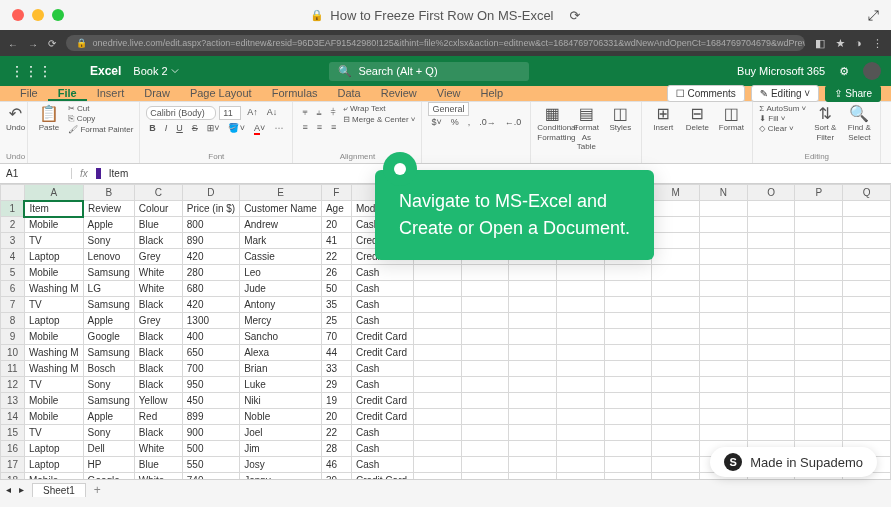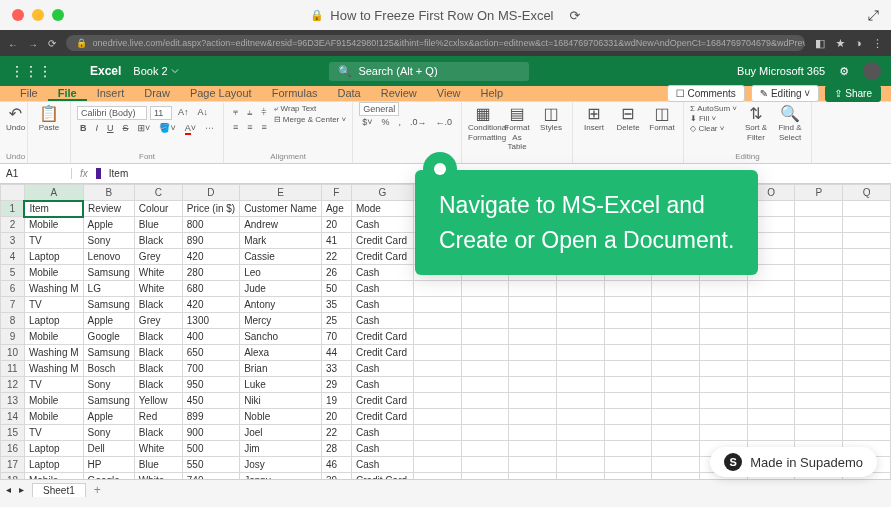--- a/index.html
+++ b/index.html
@@ -63,21 +63,21 @@
 .grid-table { border-collapse: collapse; font-size: 10px; }
 .grid-table th, .grid-table td { border: 1px solid #d8d8d8; padding: 0 4px; height: 16px; text-align: left; white-space: nowrap; overflow: hidden; }
 .grid-table th { background: #f0f0f0; font-weight: normal; text-align: center; color: #555; }
 .col-hdr { width: 48px; }
 .row-hdr { width: 24px; background: #f0f0f0; text-align: center; color: #555; }
 .selected-cell { border: 2px solid #107c41 !important; }
 .selected-hdr { background: #d4e8dc !important; }
 .num { text-align: right; }
 
 
-.callout { position: absolute; left: 375px; top: 170px; background: #1fb971; color: white; padding: 18px 24px; border-radius: 6px; font-size: 23px; font-weight: 500; line-height: 1.5; box-shadow: 0 4px 20px rgba(0,0,0,0.15); margin-left: 40px; }
+.callout { position: absolute; left: 375px; top: 170px; background: #1fb971; color: white; padding: 18px 24px; border-radius: 6px; font-size: 18px; font-weight: 500; line-height: 1.5; box-shadow: 0 4px 20px rgba(0,0,0,0.15); }
 .callout-pointer { position: absolute; top: -18px; left: 8px; width: 34px; height: 34px; background: #1fb971; border-radius: 50%; display: flex; align-items: center; justify-content: center; }
 .callout-pointer::after { content: ''; width: 12px; height: 12px; background: white; border-radius: 50%; }
 
 
 .sheet-tabs { height: 20px; background: #f5f5f5; border-top: 1px solid #d0d0d0; display: flex; align-items: center; font-size: 10px; padding: 0 6px; gap: 8px; }
 .sheet-tab { background: white; padding: 1px 10px; border: 1px solid #d0d0d0; border-bottom: none; }
 .sheet-add { font-size: 12px; color: #888; cursor: pointer; }
 
 
 .supademo-badge { position: absolute; right: 14px; bottom: 30px; background: white; border-radius: 18px; padding: 6px 14px; font-size: 13px; font-weight: 500; box-shadow: 0 2px 10px rgba(0,0,0,0.15); display: flex; align-items: center; gap: 8px; }
@@ -158,28 +158,33 @@
 <div class="ribbon-content">
   <div class="ribbon-group" style="width:28px;">
     <div class="ribbon-group-body">
         <div class="ribbon-icon-lg">↶<span class="lbl">Undo</span></div>
       </div>
     <div class="ribbon-group-label">Undo</div>
   </div>
   <div class="ribbon-group">
     <div class="ribbon-group-body">
       <div class="ribbon-icon-lg">📋<span class="lbl">Paste</span></div>
+      <div class="ribbon-stack">
+        <span class="ribbon-small">✂ <span>Cut</span></span>
+        <span class="ribbon-small">⎘ <span>Copy</span></span>
+        <span class="ribbon-small">🖌 <span>Format Painter</span></span>
+      </div>
     </div>
     <div class="ribbon-group-label"></div>
   </div>
   <div class="ribbon-group">
     <div class="ribbon-group-body">
       <div>
         <div class="ribbon-row">
-          <span class="font-select" style="width:70px;">Calibri (Body)</span>
+          <span class="font-select" style="width:70px;border-radius:6px;">Calibri (Body)</span>
           <span class="font-select" style="width:22px;">11</span>
           <span class="ribbon-btn-sm">A↑</span>
           <span class="ribbon-btn-sm">A↓</span>
         </div>
         <div class="ribbon-row">
           <span class="ribbon-btn-sm"><b>B</b></span>
           <span class="ribbon-btn-sm"><i>I</i></span>
           <span class="ribbon-btn-sm"><u>U</u></span>
           <span class="ribbon-btn-sm"><s>S</s></span>
           <span class="ribbon-btn-sm">⊞˅</span>

